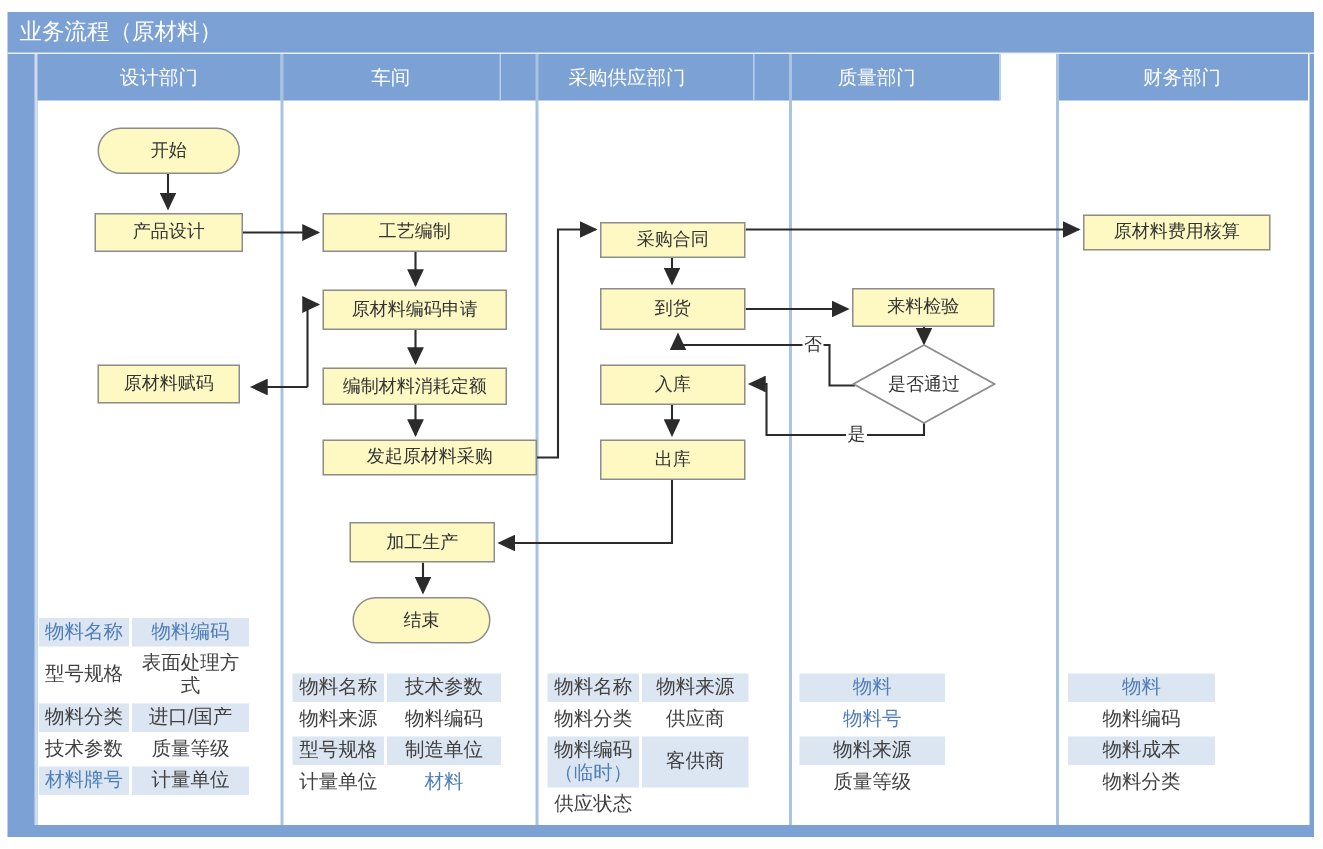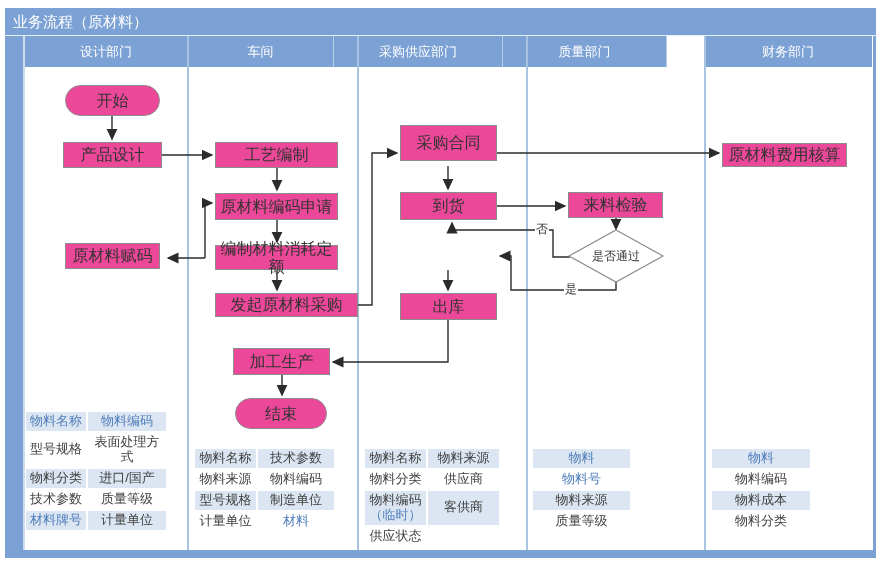--- a/index.html
+++ b/index.html
@@ -26,22 +26,22 @@
   
   .header-row{position:absolute;left:25px;top:36px;width:848px;height:31px;display:flex;}
   .lane-header{background:var(--bar-blue);color:#ffffff;font-size:13px;display:flex;align-items:center;
     justify-content:center;box-sizing:border-box;border-right:1px solid #b8cde8;}
   .lane-header:last-child{border-right:none;margin-left:37px;}
 
   
   .vline{position:absolute;top:36px;height:514px;width:2px;background:var(--lane-border);}
 
   
-  .node{position:absolute;background:#ec4899;border:1px solid var(--node-border);box-sizing:border-box;
-    display:flex;align-items:center;justify-content:center;font-size:16px;color:#333;text-align:center;
+  .node{position:absolute;background:#fef9c3;border:1px solid var(--node-border);box-sizing:border-box;
+    display:flex;align-items:center;justify-content:center;font-size:12px;color:#333;text-align:center;
     line-height:1.1;z-index:3;}
   .oval{border-radius:16px;}
   .diamond-label{position:absolute;z-index:4;font-size:12px;color:#333;display:flex;align-items:center;
     justify-content:center;background:transparent;border:none;}
   .edge-label{position:absolute;z-index:5;background:#ffffff;font-size:12px;color:#333;padding:0 1px;line-height:14px;}
 
   svg.edges{position:absolute;left:0;top:0;z-index:2;}
 
   
   .attr-table{position:absolute;display:grid;gap:2px;z-index:3;font-size:13px;}
@@ -111,22 +111,23 @@
   <div class="node" style="left:63px;top:142px;width:99px;height:26px">产品设计</div>
   <div class="node" style="left:65px;top:243px;width:95px;height:26px">原材料赋码</div>
 
   <div class="node" style="left:215px;top:142px;width:123px;height:26px">工艺编制</div>
   <div class="node" style="left:215px;top:193px;width:123px;height:27px">原材料编码申请</div>
   <div class="node" style="left:215px;top:245px;width:123px;height:25px">编制材料消耗定额</div>
   <div class="node" style="left:215px;top:293px;width:143px;height:24px">发起原材料采购</div>
   <div class="node" style="left:233px;top:348px;width:97px;height:27px">加工生产</div>
   <div class="node oval" style="left:235px;top:398px;width:92px;height:31px">结束</div>
 
-  <div class="node" style="left:400px;top:125px;width:97px;height:36px">采购合同</div>
+  <div class="node" style="left:400px;top:148px;width:97px;height:24px">采购合同</div>
   <div class="node" style="left:400px;top:192px;width:97px;height:28px">到货</div>
+  <div class="node" style="left:400px;top:243px;width:97px;height:27px">入库</div>
   <div class="node" style="left:400px;top:293px;width:97px;height:27px">出库</div>
 
   <div class="node" style="left:568px;top:192px;width:95px;height:26px">来料检验</div>
   <div class="diamond-label" style="left:580px;top:248px;width:72px;height:16px">是否通过</div>
 
   <div class="node" style="left:722px;top:143px;width:125px;height:24px">原材料费用核算</div>
 
   <div class="edge-label" style="left:535px;top:222px">否</div>
   <div class="edge-label" style="left:564px;top:282px">是</div>
 

